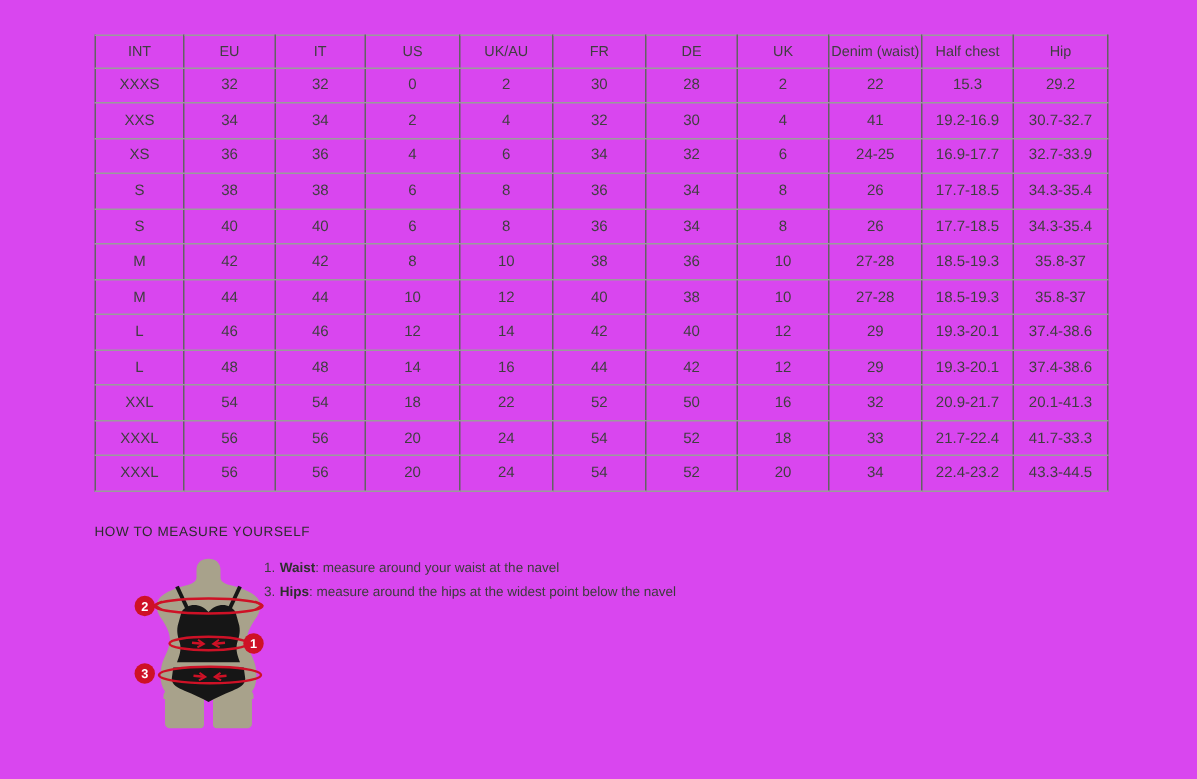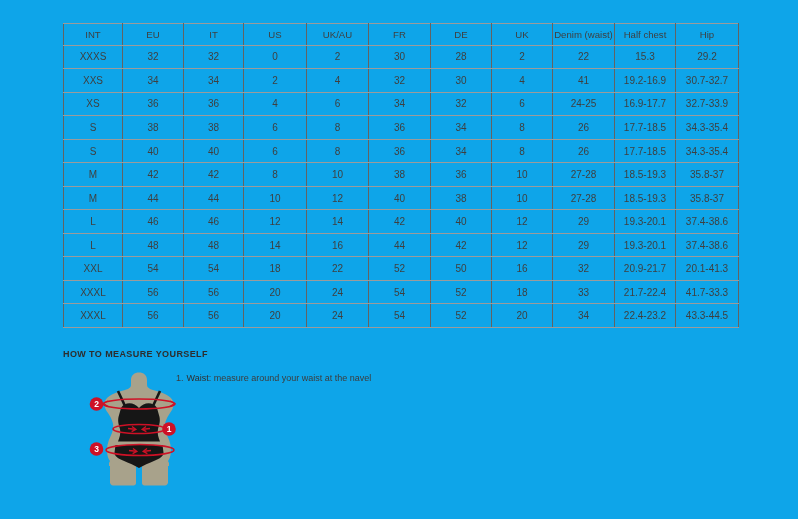--- a/index.html
+++ b/index.html
@@ -1,19 +1,19 @@
 <!DOCTYPE html>
 <html><head>
 <meta charset="utf-8">
 <style>
   * { margin:0; padding:0; box-sizing:border-box; }
   html,body { background:#ffffff; }
   body { font-family:"Liberation Sans", sans-serif; }
   .page {
-    position:relative; width:798px; height:519px; background:#0ea5e9; overflow:hidden;
+    position:relative; width:798px; height:519px; background:#d946ef; overflow:hidden;
   }
 
   
   .size-table {
     position:absolute; left:63px; top:23px; width:675px; height:305px;
     border-collapse:collapse; table-layout:fixed;
     font-size:10px; color:#3f3f3f;
   }
   .size-table th, .size-table td {
     text-align:center; vertical-align:middle;
@@ -21,30 +21,30 @@
     border-top:1px solid #9b9b9b; border-bottom:1px solid #9b9b9b;
     overflow:hidden; white-space:nowrap; font-weight:normal; padding:0 1px;
   }
   .size-table { border:1px solid #636363; }
   .size-table tr { height:21.7px; }
   .size-table th { font-size:9.6px; }
 
   
   .measure-heading {
     position:absolute; left:63px; top:349px;
-    font-size:9px; font-weight:bold; color:#2d2d2d; letter-spacing:0.4px;
+    font-size:9px; font-weight:normal; color:#2d2d2d; letter-spacing:0.4px;
   }
   .measure-figure { position:absolute; left:85px; top:371px; width:110px; height:118px; }
   .measure-list {
     position:absolute; left:176px; top:374px; list-style:none;
     font-size:9px; color:#3c3c3c;
   }
   .measure-list li { margin-bottom:6.5px; line-height:9.5px; }
   .measure-list .num { margin-right:3px; }
-  .measure-list b { font-weight:normal; color:#2f2f2f; }
+  .measure-list b { font-weight:bold; color:#2f2f2f; }
 </style>
 </head>
 <body>
 
 <div class="page">
 
   <table class="size-table">
     <colgroup>
       <col style="width:59px">
         <col style="width:61px">
@@ -300,15 +300,16 @@
       </g>
       <g>
         <circle cx="11.5" cy="78" r="6.8" fill="#ce1126"></circle>
         <text x="11.5" y="81" fill="#ffffff">3</text>
       </g>
     </g>
   </svg>
 
   <ul class="measure-list">
     <li><span class="num">1.</span><b>Waist</b><span>: measure around your waist at the navel</span></li>
+    <li><span class="num">3.</span><b>Hips</b><span>: measure around the hips at the widest point below the navel</span></li>
   </ul>
 
 </div>
 
 </body></html>

